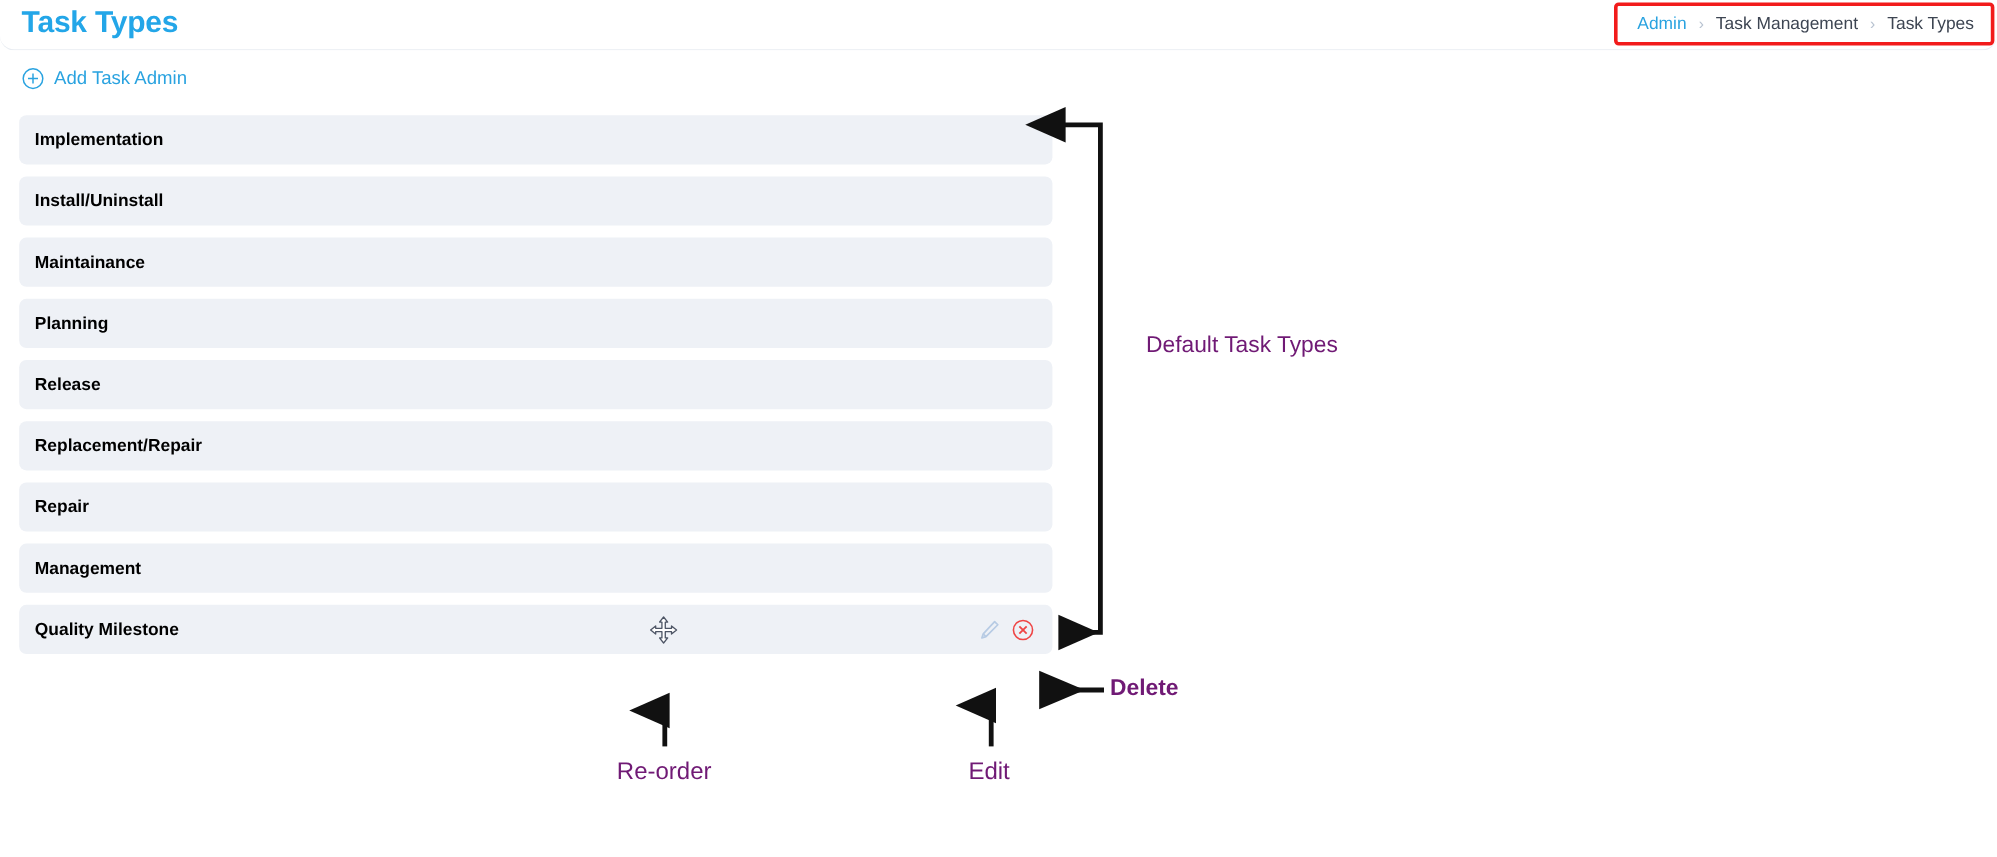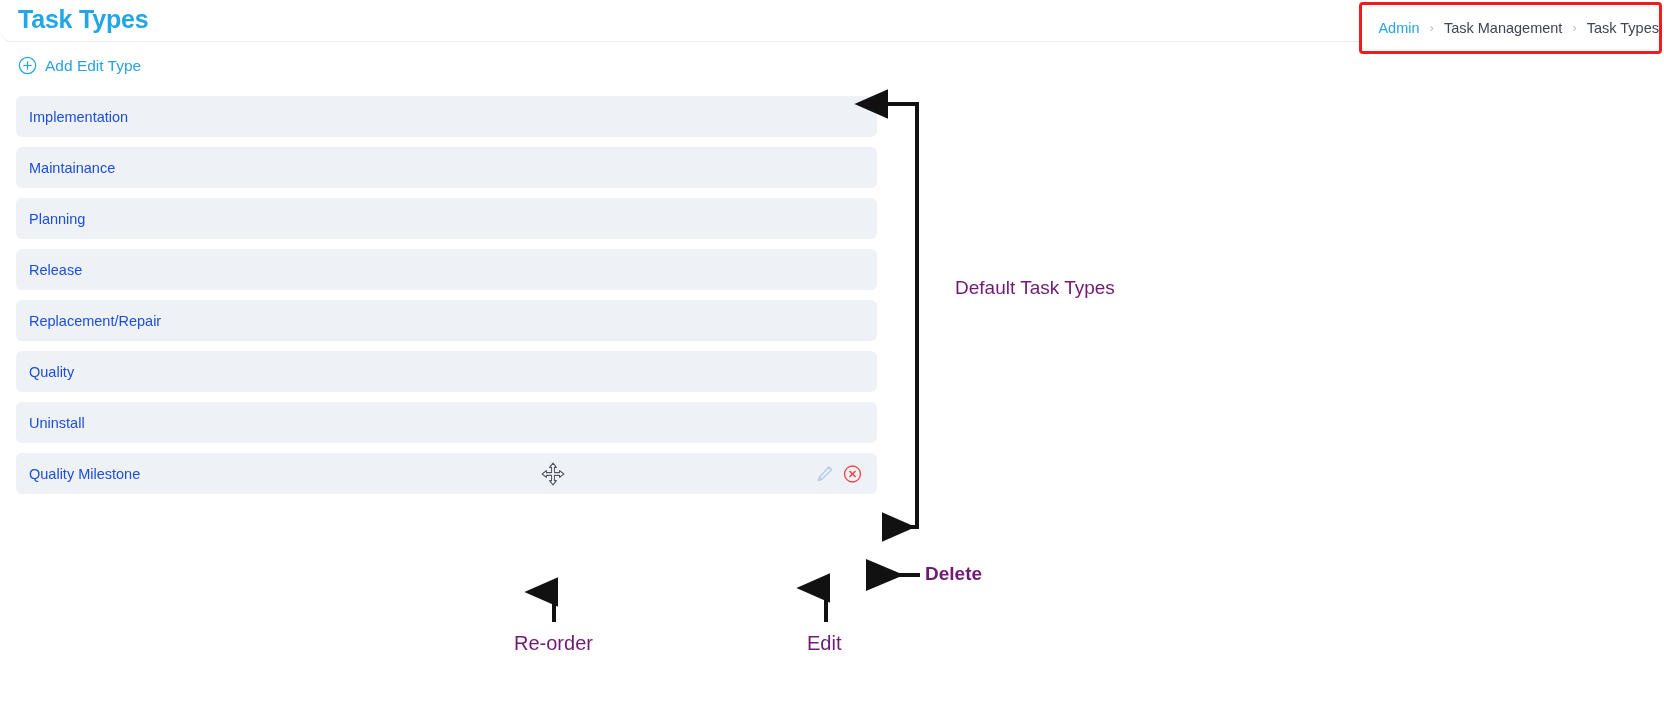--- a/index.html
+++ b/index.html
@@ -36,25 +36,25 @@
     font-weight: bold;
     color: #23a6e8;
     letter-spacing: -0.2px;
   }
 
   
   .breadcrumb {
     position: absolute;
     right: 2px;
     top: 2px;
-    height: 52px;
+    height: 36px;
     display: flex;
     align-items: center;
     gap: 10px;
-    padding: 0 0 0 16px;
+    padding: 0 14px 0 16px;
     font-size: 14.5px;
     border: 3px solid #f21b1b;
     border-radius: 4px;
     background: #ffffff;
   }
   .crumb-link { color: #2aa3e0; white-space: nowrap; }
   .crumb-text { color: #3d4552; white-space: nowrap; }
   .crumb-sep {
     color: #b7c2d0;
     font-size: 13px;
@@ -93,21 +93,22 @@
     height: 41px;
     margin-bottom: 10px;
     background: #eef1f6;
     border-radius: 6px;
     display: flex;
     align-items: center;
   }
   .task-label {
     margin-left: 13px;
     font-size: 14.5px;
-    color: #1d4ed8;
+    color: #000000;
+    font-weight: bold;
   }
 
   .row-actions-move {
     position: absolute;
     left: 524px;
     top: 50%;
     transform: translateY(-50%);
     width: 26px; height: 26px;
   }
   .row-actions-right {
@@ -157,53 +158,56 @@
   </div>
 
   <div class="add-row">
     <span>
       <svg class="plus-icon" viewBox="0 0 20 20">
         <circle cx="10" cy="10" r="8.6" fill="none" stroke="#2aa3e0" stroke-width="1.3"></circle>
         <line x1="10" y1="5.6" x2="10" y2="14.4" stroke="#2aa3e0" stroke-width="1.3"></line>
         <line x1="5.6" y1="10" x2="14.4" y2="10" stroke="#2aa3e0" stroke-width="1.3"></line>
       </svg>
     </span>
-    <span class="add-label">Add Edit Type</span>
+    <span class="add-label">Add Task Admin</span>
   </div>
 
   <div class="list">
 
     <div class="task-row">
       <span class="task-label">Implementation</span>
     </div>
 
+    <div class="task-row">
+      <span class="task-label">Install/Uninstall</span>
+    </div>
 
     <div class="task-row">
       <span class="task-label">Maintainance</span>
     </div>
 
     <div class="task-row">
       <span class="task-label">Planning</span>
     </div>
 
     <div class="task-row">
       <span class="task-label">Release</span>
     </div>
 
     <div class="task-row">
       <span class="task-label">Replacement/Repair</span>
     </div>
 
     <div class="task-row">
-      <span class="task-label">Quality</span>
-    </div>
-
-
-    <div class="task-row">
-      <span class="task-label">Uninstall</span>
+      <span class="task-label">Repair</span>
+    </div>
+
+
+    <div class="task-row">
+      <span class="task-label">Management</span>
     </div>
 
     <div class="task-row">
       <span class="task-label">Quality Milestone</span>
 
       <span class="row-actions-move">
         <svg width="26" height="26" viewBox="0 0 26 26">
           <path d="M13 2.2 L16.4 6.4 L14.4 6.4 L14.4 11.6 L19.6 11.6 L19.6 9.6 L23.8 13 L19.6 16.4 L19.6 14.4 L14.4 14.4 L14.4 19.6 L16.4 19.6 L13 23.8 L9.6 19.6 L11.6 19.6 L11.6 14.4 L6.4 14.4 L6.4 16.4 L2.2 13 L6.4 9.6 L6.4 11.6 L11.6 11.6 L11.6 6.4 L9.6 6.4 Z" fill="#ffffff" stroke="#4d5565" stroke-width="1.1" stroke-linejoin="round"></path>
         </svg>
       </span>

